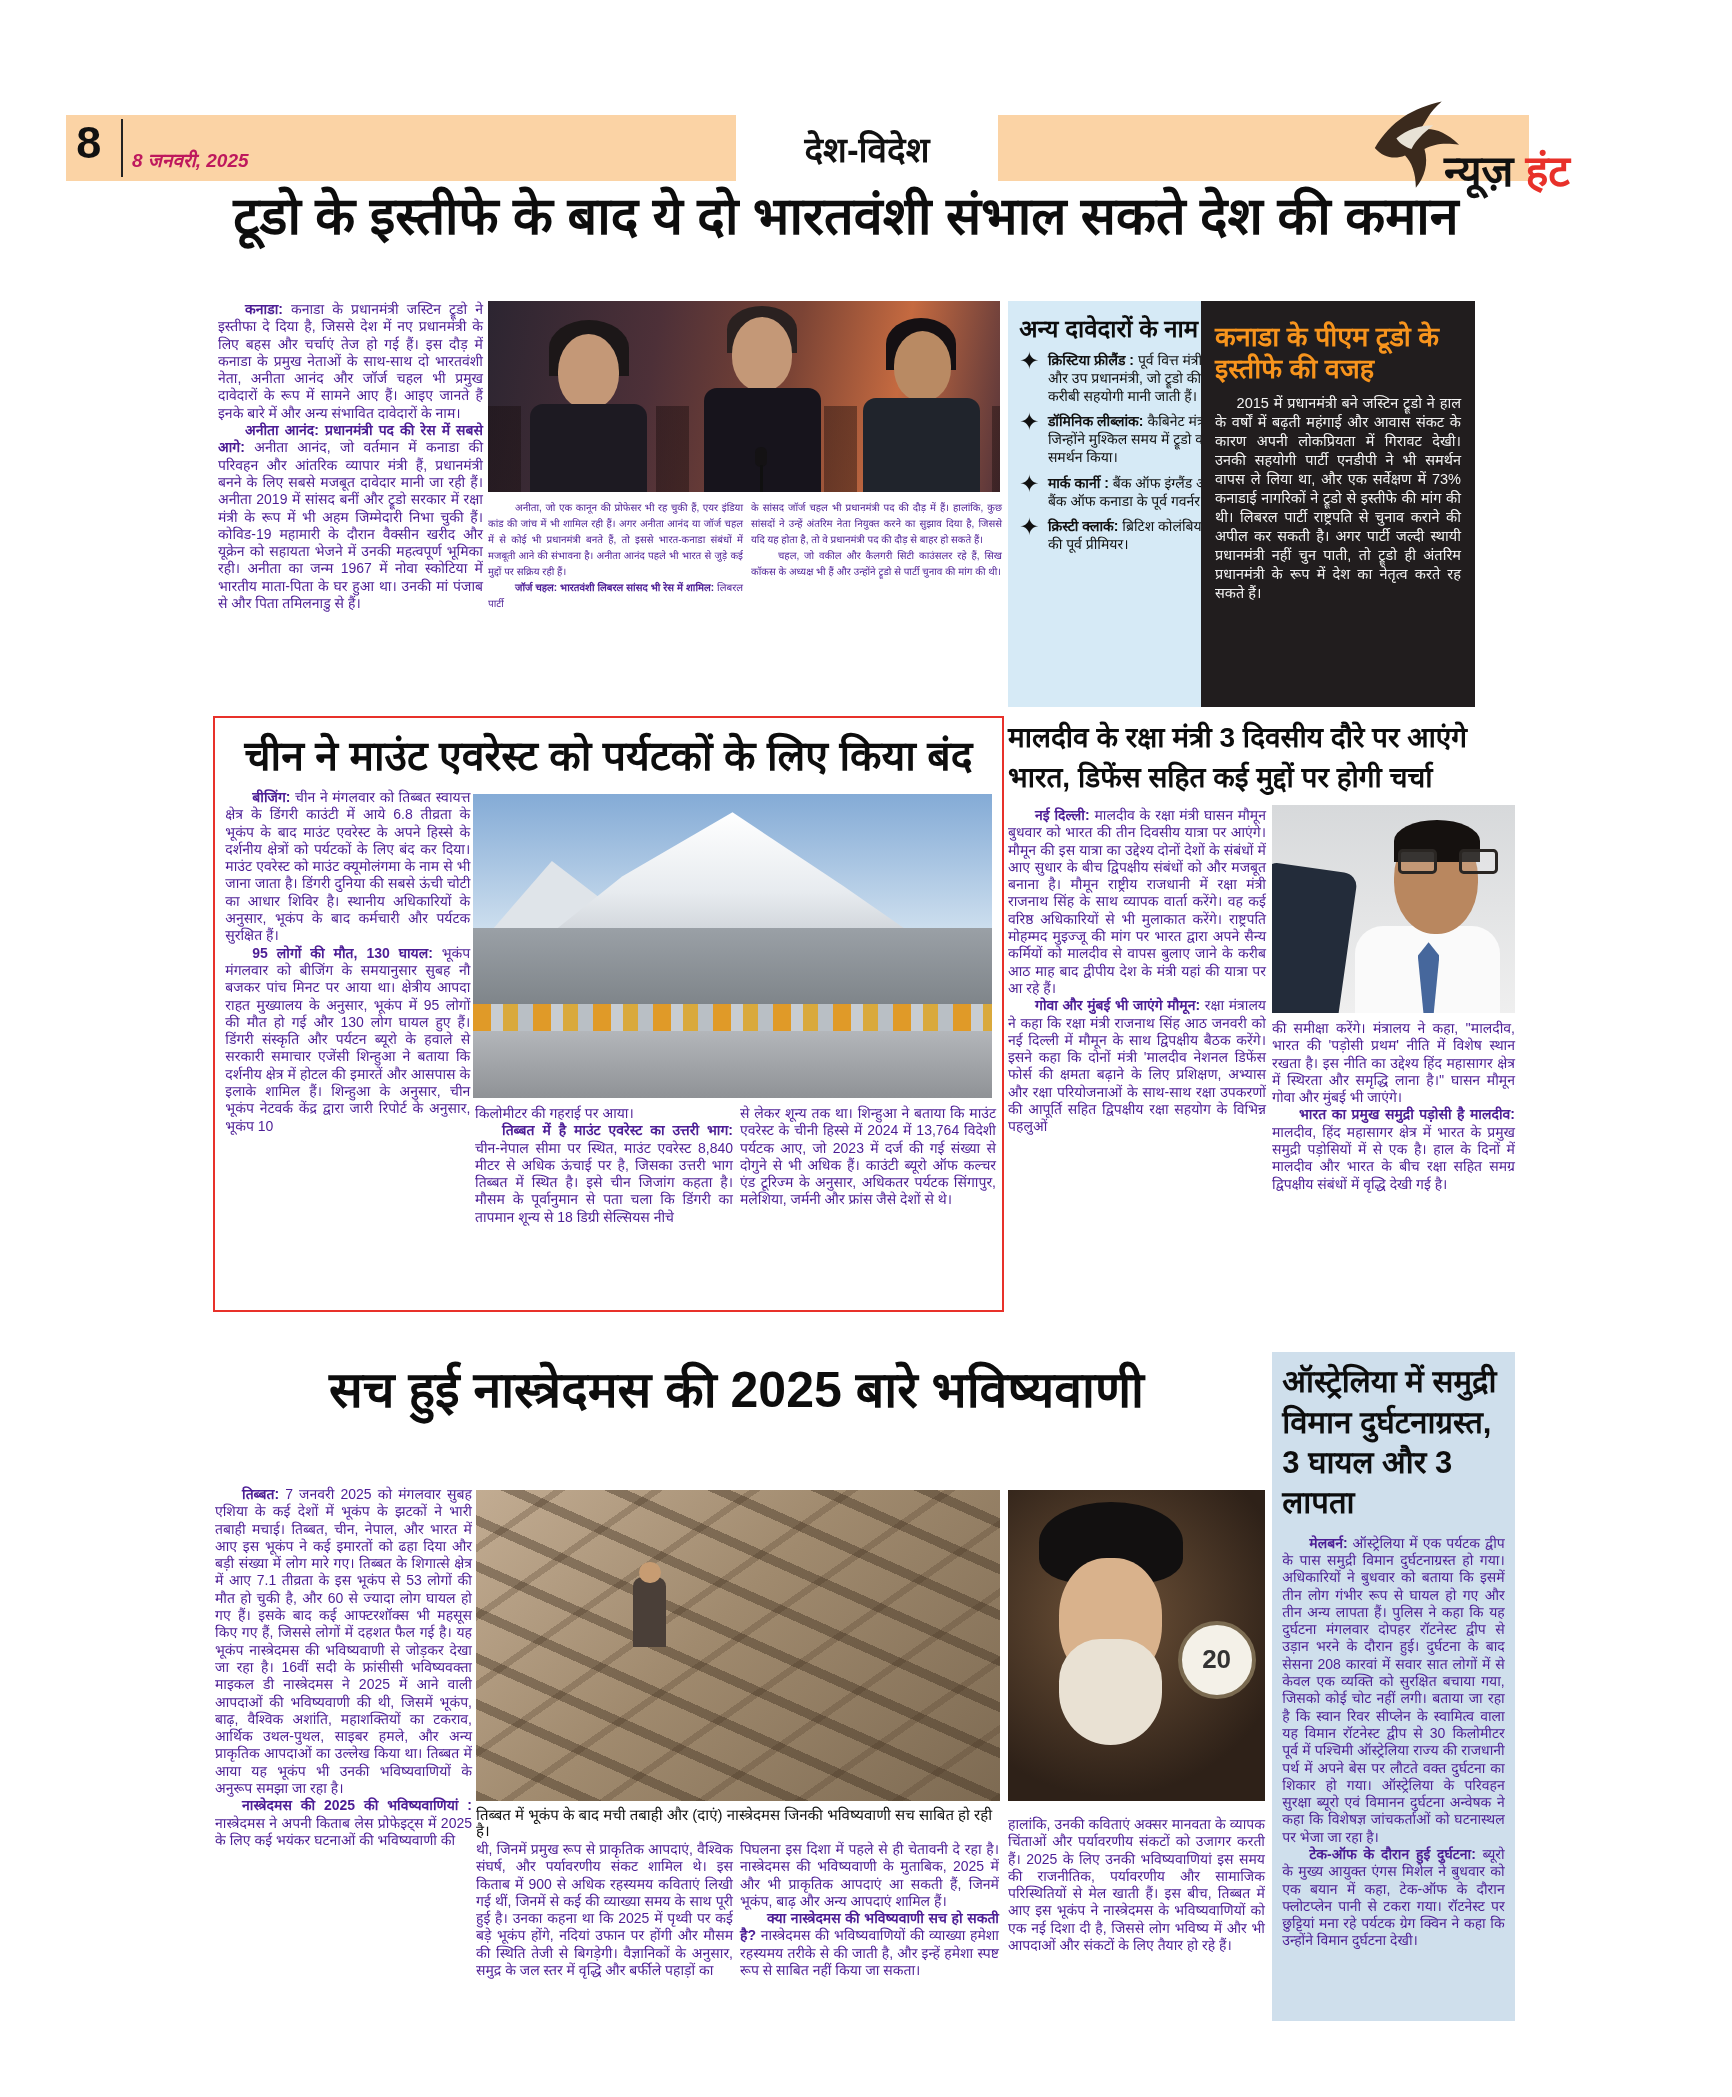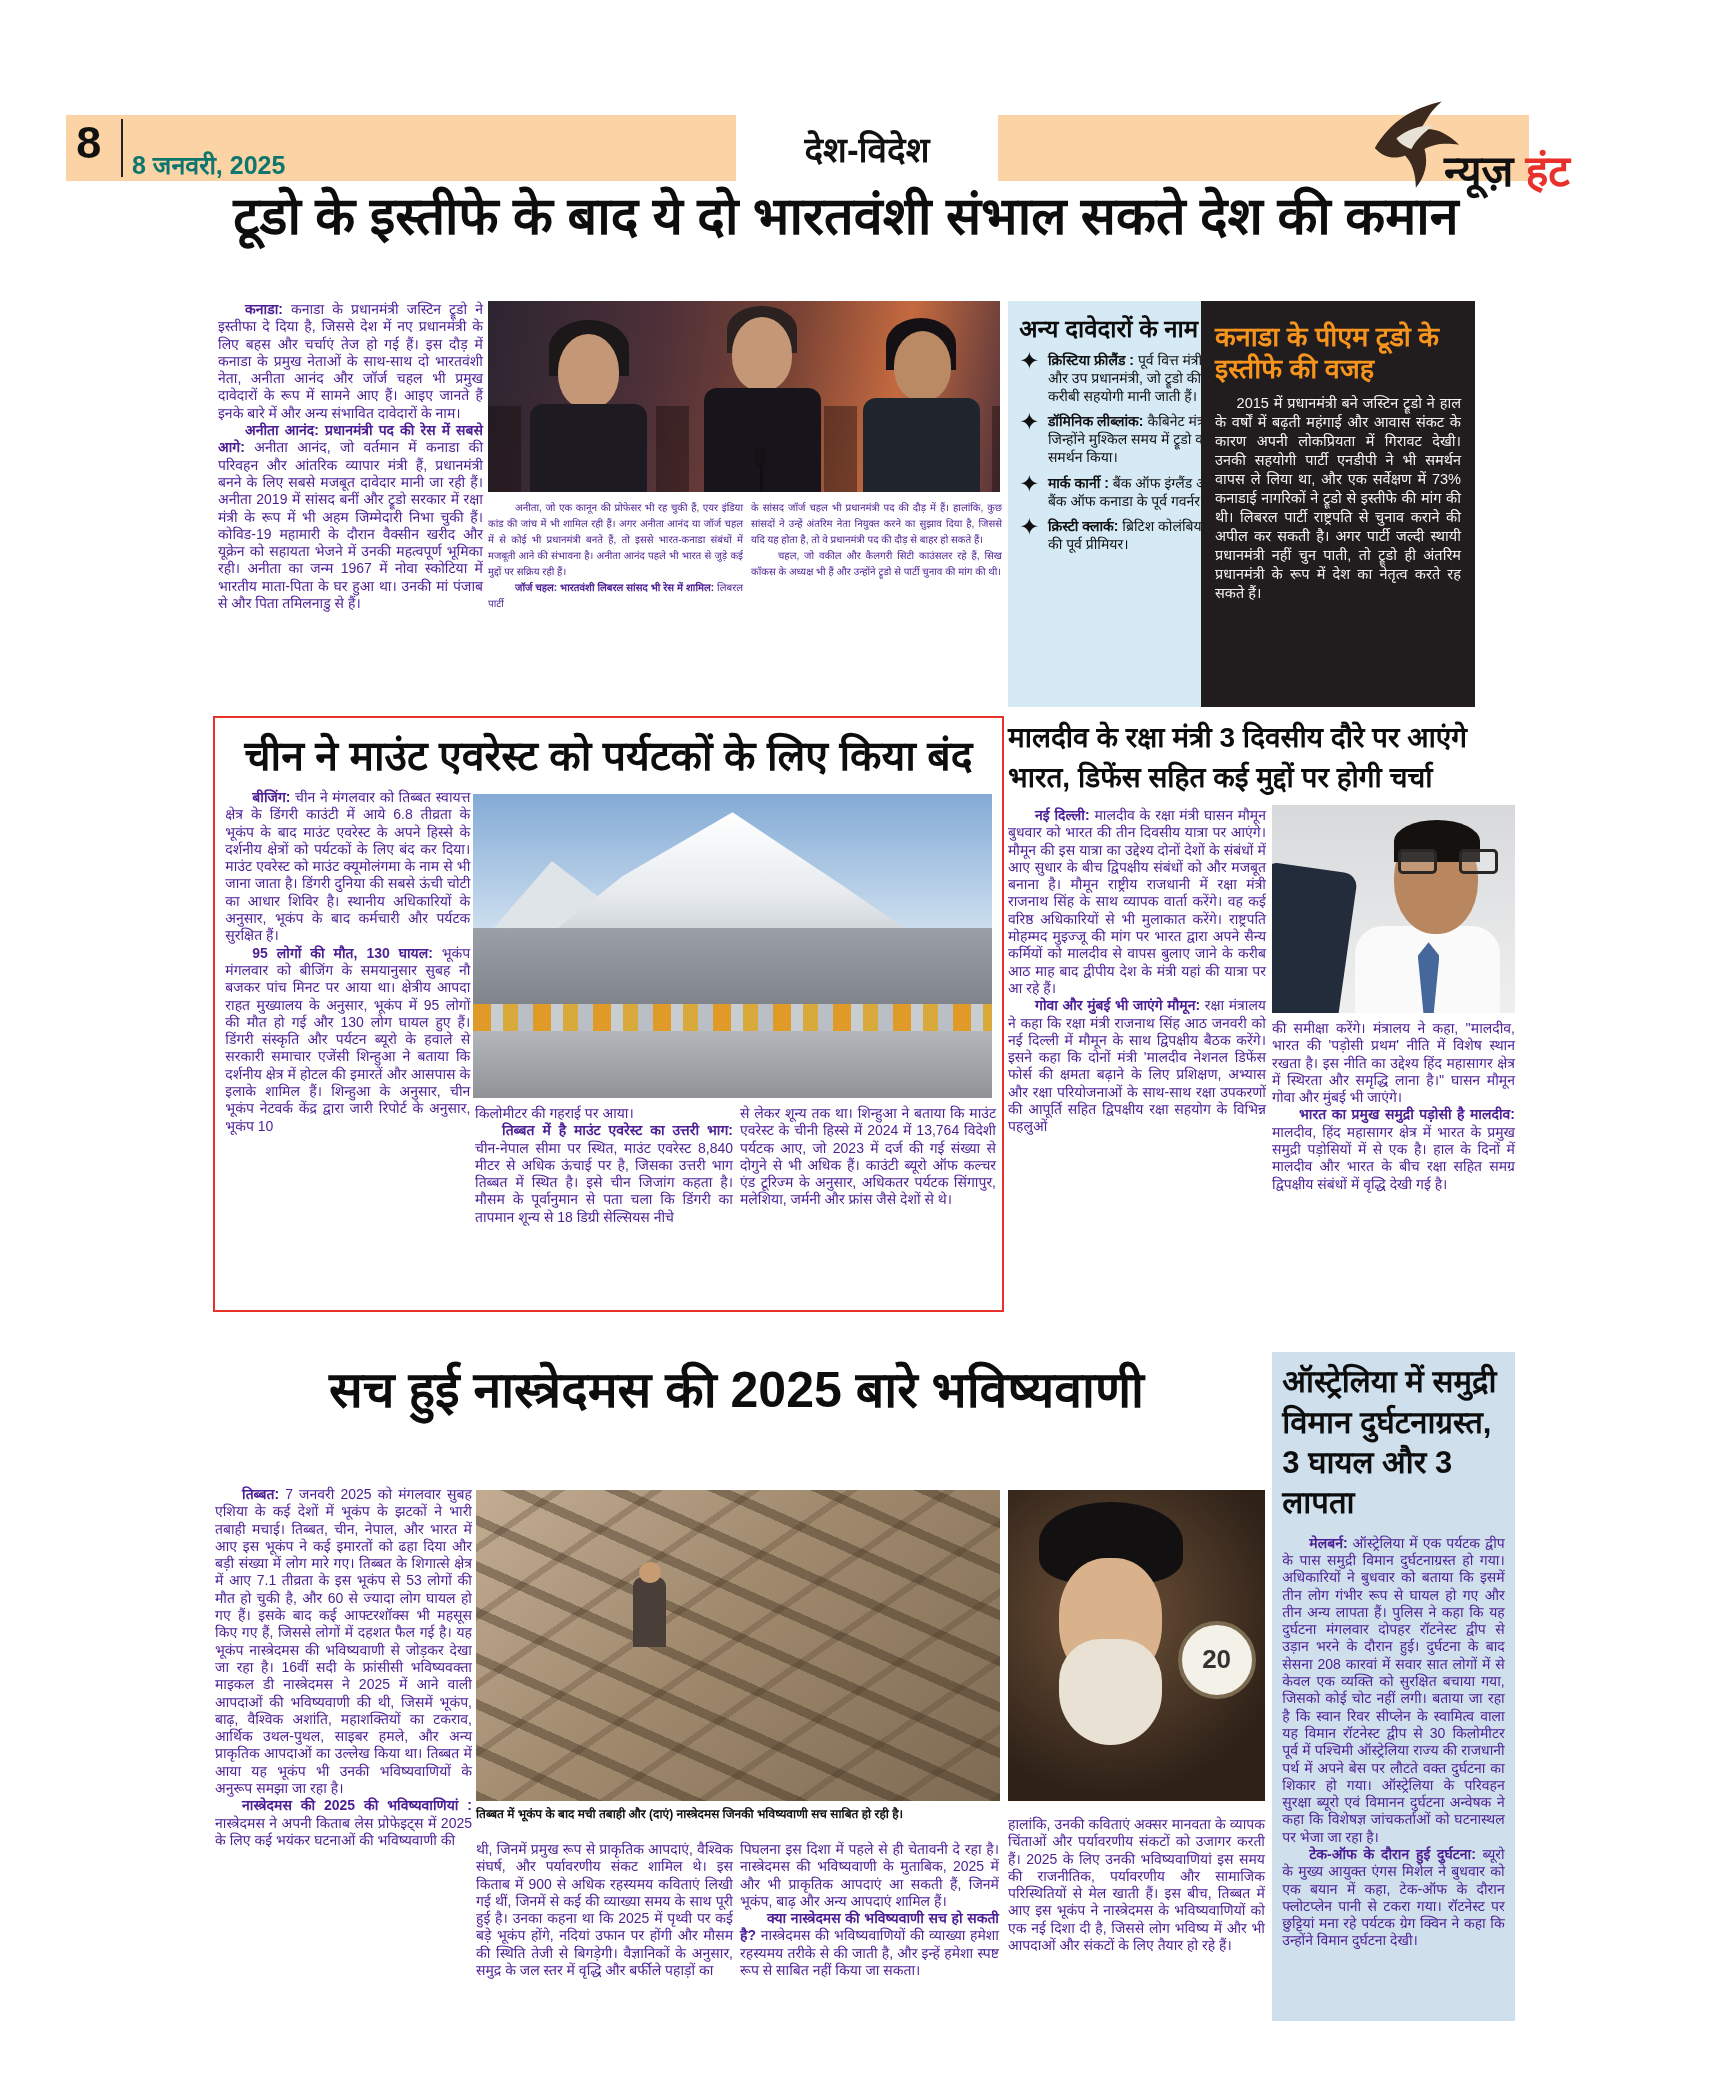--- a/index.html
+++ b/index.html
@@ -4,21 +4,21 @@
 <style>
   html,body{margin:0;padding:0;background:#ffffff;}
   .page{position:relative;width:1732px;height:2097px;background:#ffffff;overflow:hidden;
         font-family:"Liberation Sans",sans-serif;color:#111;}
   .abs{position:absolute;}
 
   
   .banner{position:absolute;left:66px;top:115px;width:1463px;height:66px;background:#fbd3a5;}
   .pageno{position:absolute;left:10.3px;top:4.7px;font-size:45px;font-weight:900;color:#111;line-height:1;}
   .pagerule{position:absolute;left:55px;top:3.7px;width:1.9px;height:58px;background:#222;}
-  .pagedate{position:absolute;left:66px;top:32px;font-size:25px;font-weight:700;color:#0f766e;}
+  .pagedate{position:absolute;left:66px;top:32px;font-size:19px;font-weight:700;color:#be185d;font-style:italic;}
   .sectionbox{position:absolute;left:670px;top:0;width:262px;height:66px;background:#ffffff;
               display:flex;align-items:center;justify-content:center;font-size:35px;font-weight:900;}
   .masthead{position:absolute;left:1298px;top:-31px;width:225px;height:126px;}
   .masthead svg{position:absolute;left:0;top:0;width:108px;height:117px;}
   .mh-text{position:absolute;left:80px;top:56px;font-size:43px;font-weight:900;white-space:nowrap;}
   .mh-red{color:#e8312a;}
   .headline1{position:absolute;left:155px;top:187px;width:1382px;margin:0;text-align:center;
              font-size:52px;line-height:1.12;font-weight:900;color:#0d0d0d;}
 
   
@@ -92,21 +92,21 @@
   
   .ns-head{left:206px;top:1354px;width:1061px;margin:0;text-align:center;font-size:50px;font-weight:900;color:#0d0d0d;}
   .ns-banner{left:219px;top:1425px;width:1047px;height:48px;background:#1f55b5;color:#ffffff;
              display:flex;align-items:center;justify-content:center;font-size:30px;font-weight:900;}
   .ns-c1{left:215px;top:1486px;width:257px;}
   .ph-rubble{left:476px;top:1490px;width:524px;height:311px;
              background:linear-gradient(135deg,#c2ac92 0%,#a08a6e 45%,#7d6a52 100%);}
   .rub-beams{position:absolute;inset:0;background:repeating-linear-gradient(24deg,rgba(55,40,25,.38) 0 9.4px,rgba(0,0,0,0) 9.4px 42px),repeating-linear-gradient(-35deg,rgba(90,70,50,.3) 0 6.6px,rgba(0,0,0,0) 6.6px 56px);}
   .rub-person{position:absolute;left:30%;top:28%;width:33px;height:70px;background:#4a3f38;border-radius:9.4px 9.4px 0 0;}
   .rub-phead{position:absolute;left:31.2%;top:23%;width:21.6px;height:21.6px;border-radius:50%;background:#c79c72;}
-  .ns-caption{left:476px;top:1807px;width:524px;font-size:12px;line-height:15.5px;font-weight:700;text-align:left;color:#111;}
+  .ns-caption{left:476px;top:1807px;width:524px;font-size:15px;line-height:15.5px;font-weight:400;text-align:left;color:#111;}
   .ns-c2{left:476px;top:1841px;width:257px;}
   .ns-c3{left:740px;top:1841px;width:259px;}
   .ph-nostra{left:1008px;top:1490px;width:257px;height:311px;background:radial-gradient(circle at 40% 40%,#6e5238,#2e2118 75%);}
   .no-hat{position:absolute;left:12%;top:4%;width:56%;height:26%;background:#121010;border-radius:50% 50% 30% 30%;}
   .no-face{position:absolute;left:20%;top:22%;width:40%;height:40%;background:#d9b28c;border-radius:46%;}
   .no-beard{position:absolute;left:20%;top:48%;width:40%;height:34%;background:#e9e1d3;border-radius:40% 40% 50% 50%;}
   .no-clock{position:absolute;left:66%;top:42%;width:70px;height:70px;border-radius:50%;background:#f4f1e8;border:4.7px solid #7a6a50;
             display:flex;align-items:center;justify-content:center;font-size:26px;font-weight:700;color:#333;}
   .ns-c4{left:1008px;top:1816px;width:257px;}
 

